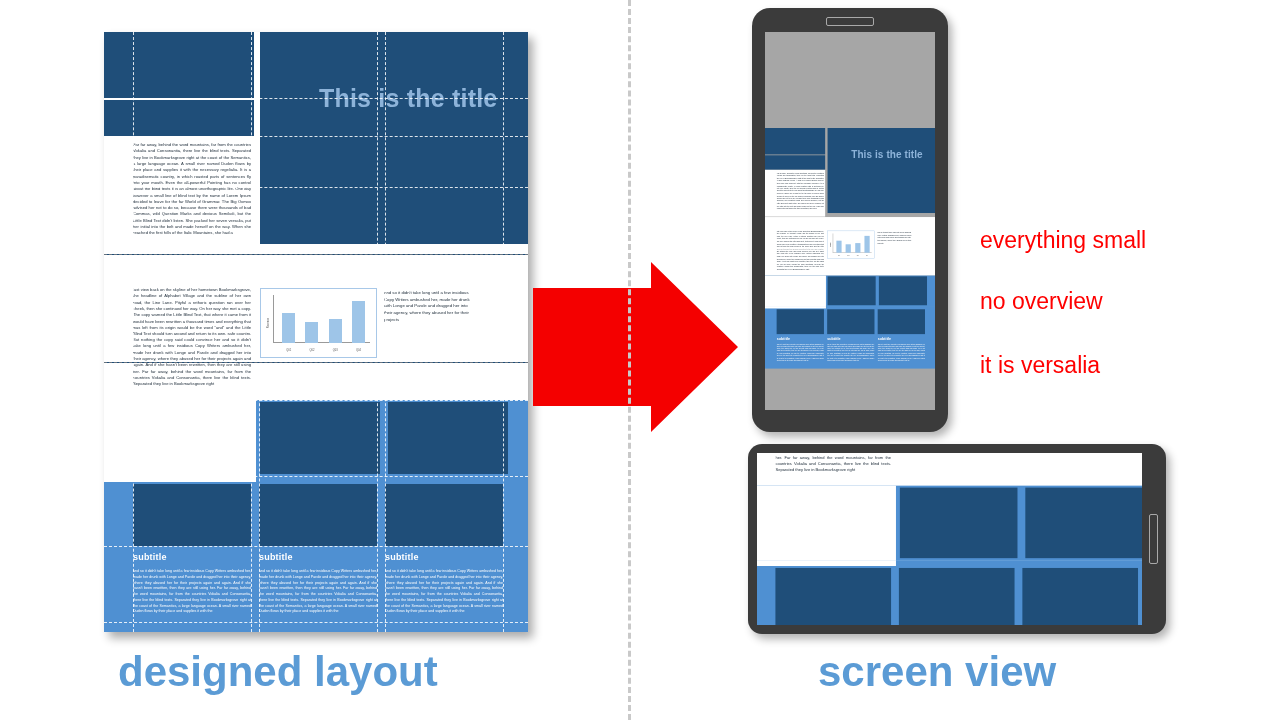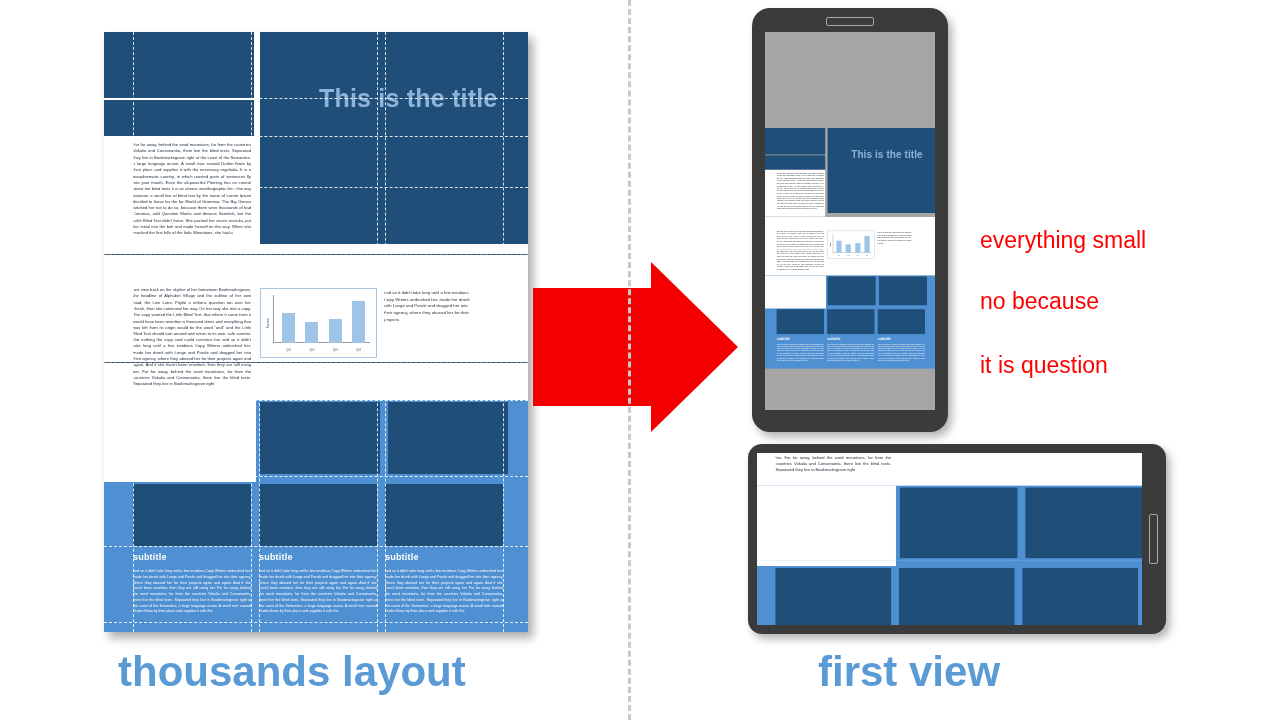--- a/index.html
+++ b/index.html
@@ -335,19 +335,19 @@
       <div class="h" style="top:444px;"></div>
       <div class="h" style="top:514px;"></div>
       <div class="h" style="top:590px;"></div>
     </div>
   </div>
         </div>
     </div>
   </div>
 
   <div class="annot" style="left:980px;top:227px;">everything small</div>
-  <div class="annot" style="left:980px;top:288px;">no because</div>
-  <div class="annot" style="left:980px;top:352px;">it is question</div>
-
-  <div class="caption" style="left:118px;top:648px;">thousands layout</div>
-  <div class="caption" style="left:818px;top:648px;">first view</div>
+  <div class="annot" style="left:980px;top:288px;">no overview</div>
+  <div class="annot" style="left:980px;top:352px;">it is versalia</div>
+
+  <div class="caption" style="left:118px;top:648px;">designed layout</div>
+  <div class="caption" style="left:818px;top:648px;">screen view</div>
 
 </div>
 
 </body></html>

